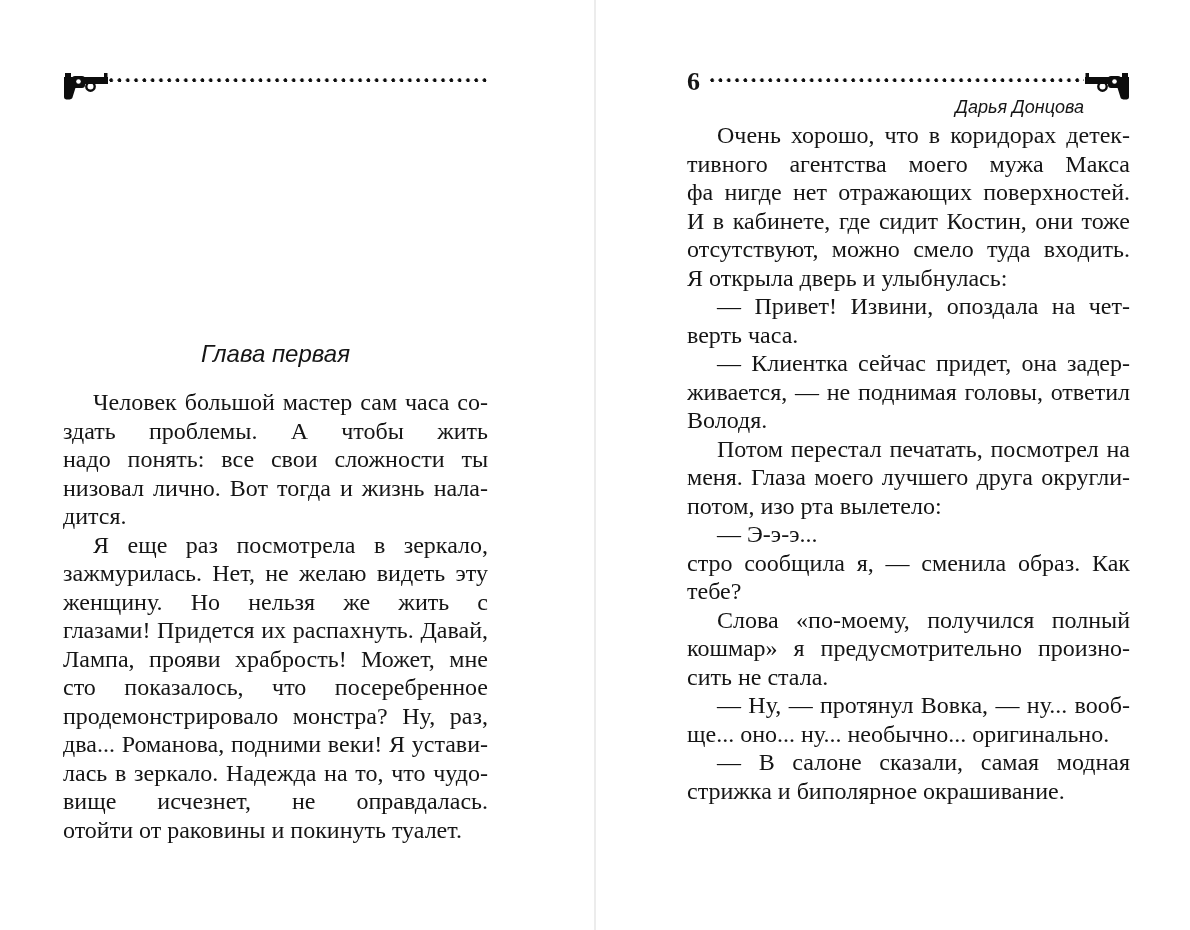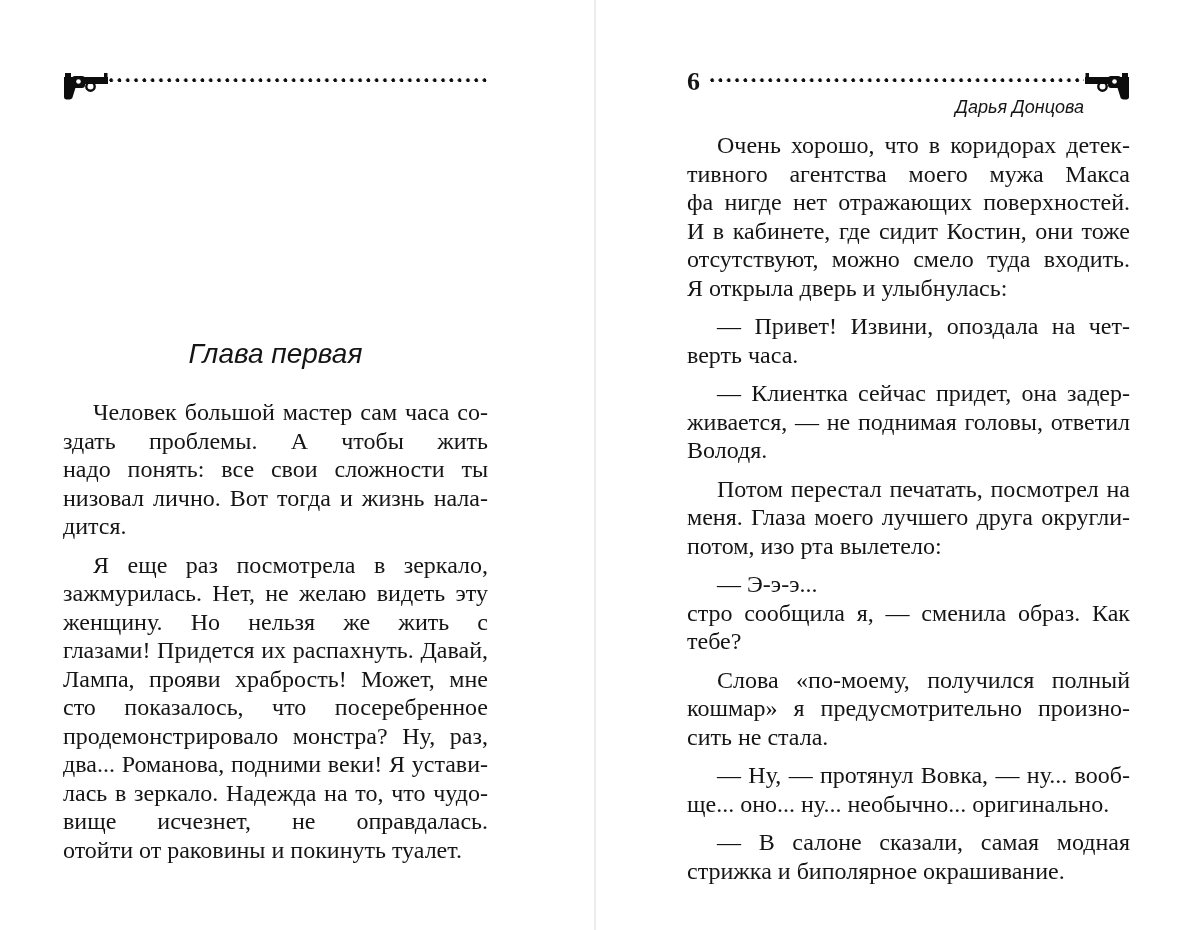--- a/index.html
+++ b/index.html
@@ -33,33 +33,33 @@
   }
   .author-line {
     position:absolute; top:94px; left:0; right:0;
     text-align:right; padding-right:46px; box-sizing:border-box;
     font-family:"Liberation Sans","DejaVu Sans",sans-serif;
     font-style:italic; font-size:18px; line-height:26px;
   }
   .chapter-title {
     position:absolute; top:339px; left:0; right:0; text-align:center;
     font-family:"Liberation Sans","DejaVu Sans",sans-serif;
-    font-style:italic; font-size:28px; line-height:30px;
+    font-style:italic; font-size:24px; line-height:30px;
   }
 
   
   .bodytext { position:absolute; left:0; right:0; font-size:24px; }
   .body-left  { top:388px; }
   .body-right { top:121px; }
   .line {
     height:28.5px; line-height:28.5px; overflow:hidden;
     text-align:justify; white-space:normal;
   }
   .line:not(.final)::after { content:""; display:inline-block; width:100%; height:0; }
-  .line.first { text-indent:30px;margin-top:10px; }
+  .line.first { text-indent:30px; }
 </style>
 </head>
 <body>
 
 <div class="spread">
 
   <div class="page-divider"></div>
 
   <div class="page page-left">
     <div class="run-head">

